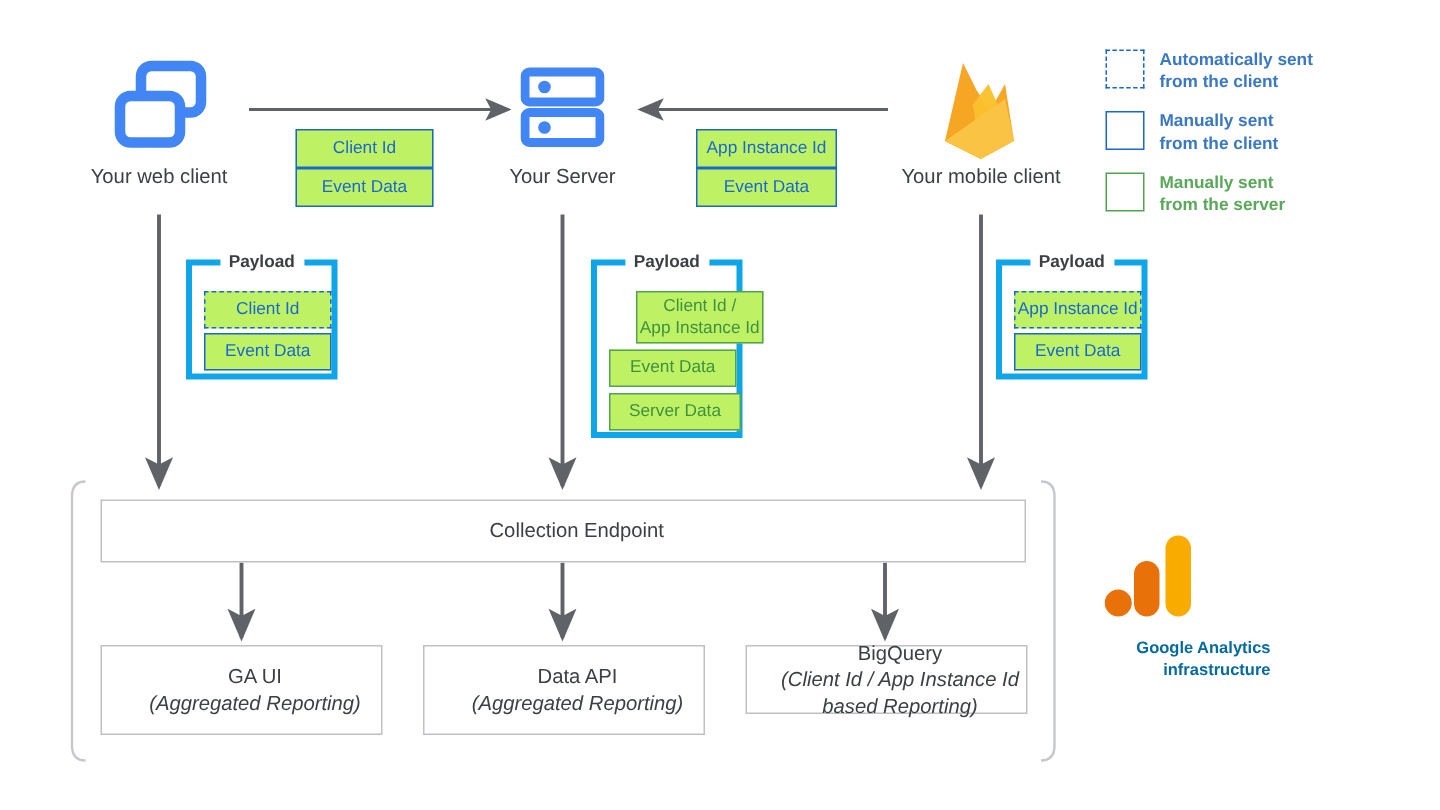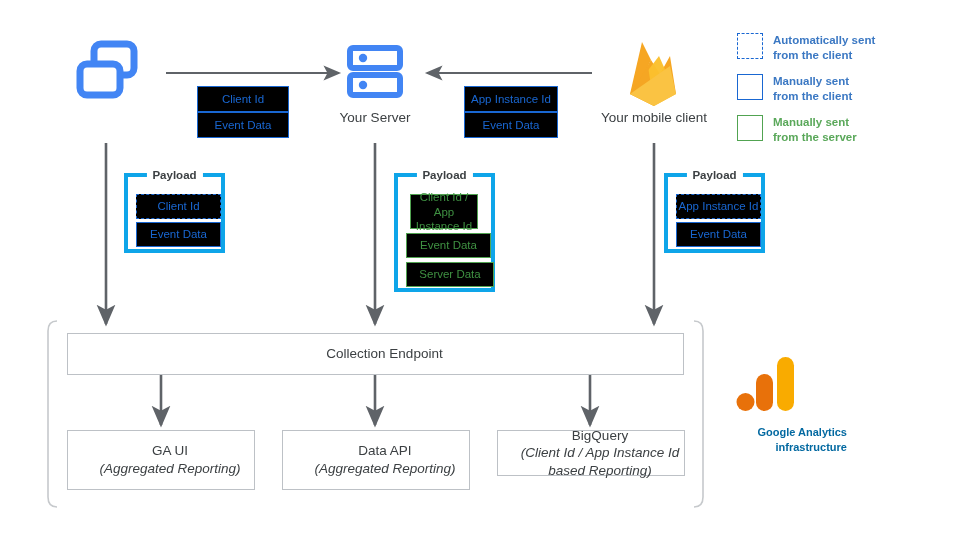--- a/index.html
+++ b/index.html
@@ -22,21 +22,21 @@
     text-align: center;
     white-space: nowrap;
   }
 
   
   .chip {
     display: flex; align-items: center; justify-content: center;
     font-size: 11.5px;
     line-height: 1.22;
     text-align: center;
-    background: #000000;
+    background: #bef264;
   }
   .chip.blue  { border: 1.4px solid #1967d2; color: #1967d2; }
   .chip.dashed{ border: 1.6px dashed #1967d2; color: #1967d2; }
   .chip.green { border: 1.4px solid #51a351; color: #3f9142; }
 
   
   .payload {
     border: 4px solid #0ea5e9;
     background: #ffffff;
   }
@@ -138,20 +138,21 @@
 
     <path d="M694,321 Q703,321 703,331 L703,497 Q703,507 694,507" fill="none" stroke="#c6c9cc" stroke-width="1.6"></path>
   </svg>
 
   <div class="abs" style="left:72px;top:36px;">
     <svg width="70" height="70" viewBox="0 0 70 70">
       <rect x="22" y="8" width="40" height="31" rx="7" ry="7" fill="none" stroke="#4285f4" stroke-width="7"></rect>
       <rect x="8" y="28" width="40" height="31" rx="7" ry="7" fill="#ffffff" stroke="#4285f4" stroke-width="7"></rect>
     </svg>
   </div>
+  <div class="abs node-label" style="left:36px;top:110px;width:140px;">Your web client</div>
 
   <div class="abs" style="left:347px;top:44px;">
     <svg width="56" height="56" viewBox="0 0 56 56">
       <rect x="3" y="4" width="50" height="20" rx="3" ry="3" fill="#ffffff" stroke="#4285f4" stroke-width="6"></rect>
       <circle cx="16" cy="14" r="4.2" fill="#4285f4"></circle>
       <rect x="3" y="31" width="50" height="20" rx="3" ry="3" fill="#ffffff" stroke="#4285f4" stroke-width="6"></rect>
       <circle cx="16" cy="41" r="4.2" fill="#4285f4"></circle>
     </svg>
   </div>
   <div class="abs node-label" style="left:305px;top:110px;width:140px;">Your Server</div>
@@ -174,21 +175,21 @@
   <div class="abs chip blue" style="left:464px;top:112px;width:94px;height:26px;">Event Data</div>
 
   <div class="abs payload" style="left:124px;top:173px;width:101px;height:80px;">
     <div class="payload-title">Payload</div>
     <div class="abs chip dashed" style="left:8px;top:17px;width:85px;height:25px;">Client Id</div>
     <div class="abs chip blue" style="left:8px;top:45px;width:85px;height:25px;">Event Data</div>
   </div>
 
   <div class="abs payload" style="left:394px;top:173px;width:101px;height:119px;">
     <div class="payload-title">Payload</div>
-    <div class="abs chip green" style="left:12px;top:17px;width:68px;height:35px;white-space:pre-line;">Client Id /
+    <div class="abs chip green" style="left:26px;top:17px;width:85px;height:35px;white-space:pre-line;">Client Id /
 App Instance Id</div>
     <div class="abs chip green" style="left:8px;top:56px;width:85px;height:25px;">Event Data</div>
     <div class="abs chip green" style="left:8px;top:85px;width:88px;height:25px;">Server Data</div>
   </div>
 
   <div class="abs payload" style="left:664px;top:173px;width:101px;height:80px;">
     <div class="payload-title">Payload</div>
     <div class="abs chip dashed" style="left:8px;top:17px;width:85px;height:25px;">App Instance Id</div>
     <div class="abs chip blue" style="left:8px;top:45px;width:85px;height:25px;">Event Data</div>
   </div>

